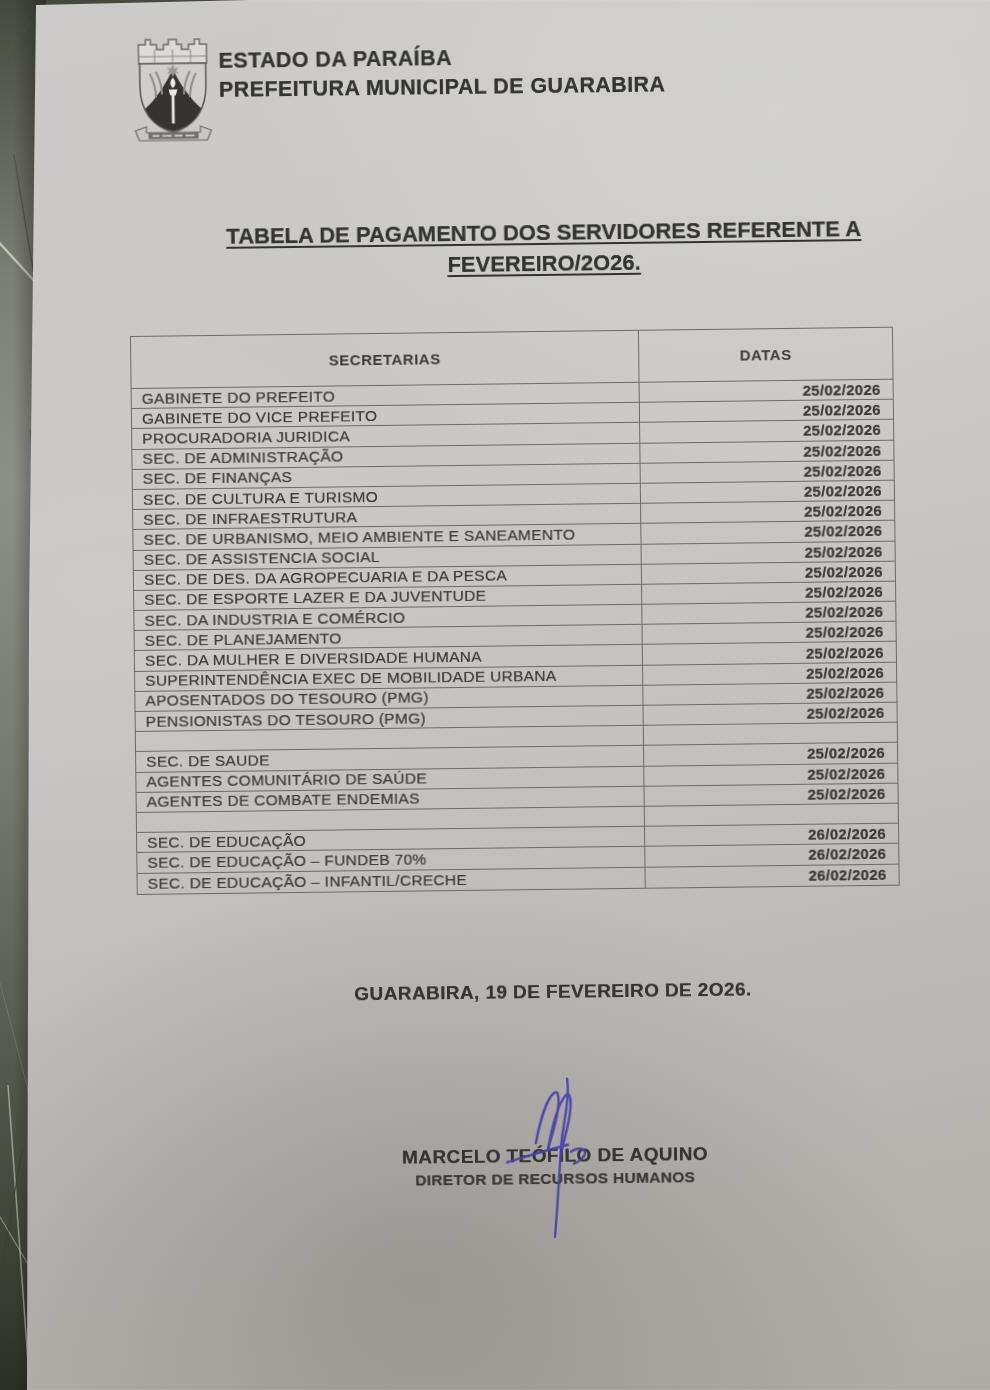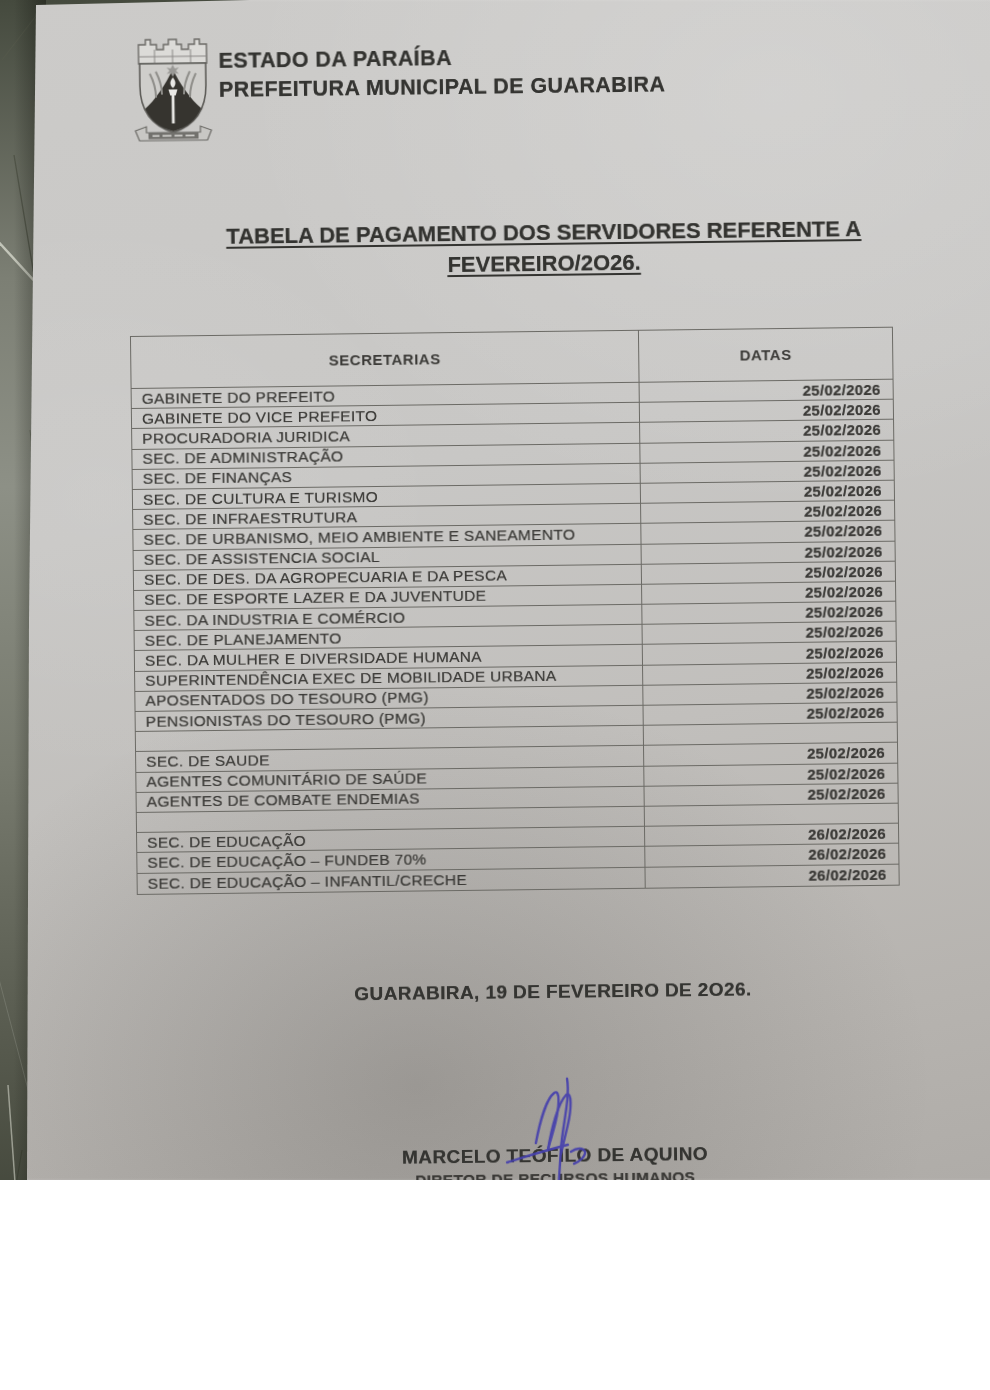--- a/index.html
+++ b/index.html
@@ -1,18 +1,18 @@
 <!DOCTYPE html>
 <html><head>
 <meta charset="utf-8">
 <style>
   html,body { margin:0; padding:0; }
   body { width:990px; height:1390px; font-family:"Liberation Sans","DejaVu Sans",sans-serif; }
 
-  .scene { position:relative; width:990px; height:1180px; overflow:hidden; background:#30342a; }
+  .scene { position:relative; width:990px; height:1390px; overflow:hidden; background:#30342a; }
 
   
   .bg { position:absolute; left:0; top:0; width:990px; height:1390px; }
 
   
   .edge-shadow { position:absolute; left:0; top:0; width:46px; height:100%;
     background:linear-gradient(90deg, rgba(0,0,0,0) 30%, rgba(16,18,12,0.45) 100%); }
 
   
   .paper { position:absolute; inset:0;

